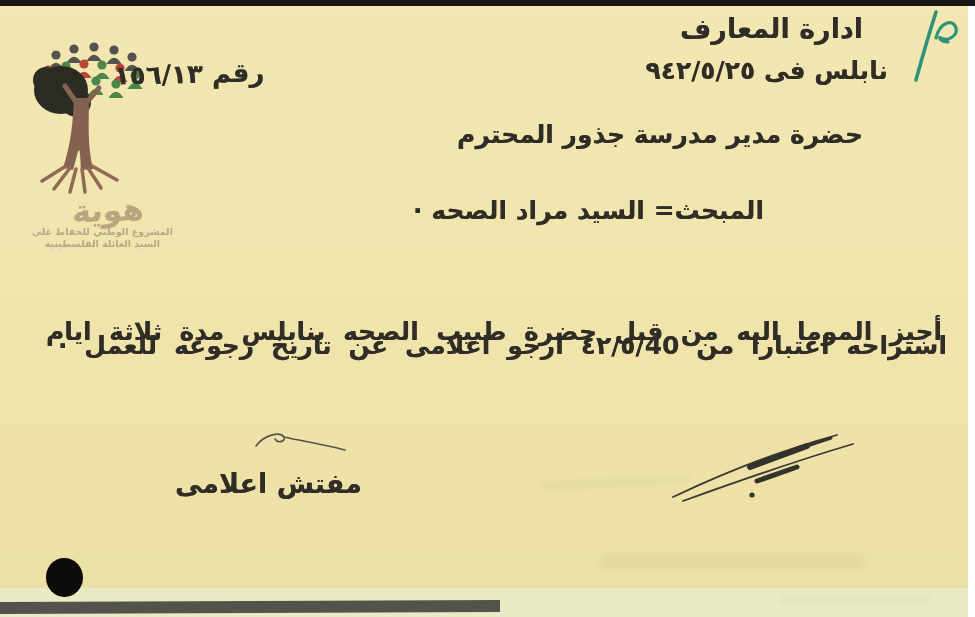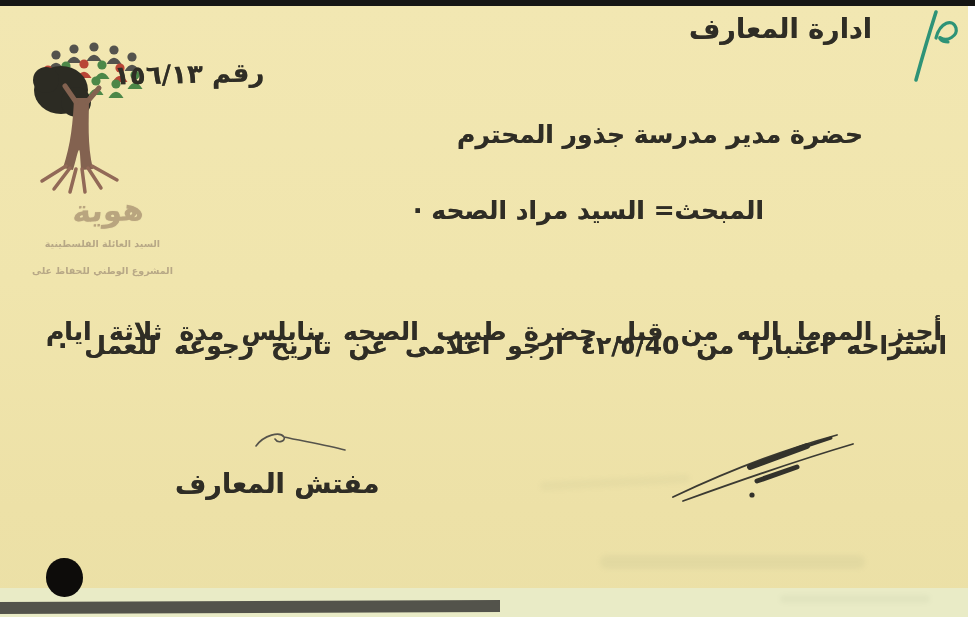--- a/index.html
+++ b/index.html
@@ -12,39 +12,39 @@
   .top-scan-bar { position:absolute; left:0; top:0; width:975px; height:6px; background:#161614; }
   .paper {
     position:absolute; left:0; top:6px; width:968px; height:611px;
     background:linear-gradient(180deg,#f2e7b2 0%, #f0e5ad 45%, #ede1a7 82%, #ebe0a6 100%);
   }
   .bottom-light-strip { position:absolute; left:0; top:588px; width:968px; height:29px; background:#e9ebc6; }
   .bottom-dark-band { position:absolute; left:0; top:601px; width:500px; height:12px; background:#53534b; transform:rotate(-0.25deg); }
   
   .ar { position:absolute; direction:rtl; white-space:nowrap; color:#2f2d25;
         font-weight:bold; text-shadow:0 0 0.5px rgba(47,45,37,.65); }
-  .org-line   { right:103px; top:13px;  font-size:27px; }
+  .org-line   { right:112px; top:13px;  font-size:27px; }
   .date-line  { right:87px;  top:56px;  font-size:25px; }
   .ref-line   { left:114px;  top:59px;  font-size:26px; transform:rotate(-1.2deg); }
   .recipient  { right:112px; top:120px; font-size:25px; }
   .subject    { right:211px; top:196px; font-size:25px; }
   .body-line  { position:absolute; direction:rtl; color:#2f2d25; font-weight:bold;
                 font-size:25px; white-space:nowrap; text-shadow:0 0 0.5px rgba(47,45,37,.65);
                 text-align:justify; text-align-last:justify; }
   .body-line1 { right:33px; left:46px; top:269px;margin-top:48px; }
   .body-line2 { right:28px; left:58px; top:331px; }
   .sig-title  { left:175px; top:468px; font-size:27px; }
   
   .logo-wrap { position:absolute; left:16px; top:40px; width:140px; height:170px; opacity:.92; }
   .logo-wordmark { position:absolute; left:40px; top:152px; width:105px; text-align:center;
                    font-size:31px; font-weight:bold; color:#b5a07c; direction:rtl;
                    transform:skewX(-6deg) rotate(-2deg); text-shadow:0 0 1px rgba(181,160,124,.5); }
   .logo-sub { position:absolute; left:14px; width:145px; text-align:center; direction:rtl;
               font-size:9.5px; font-weight:bold; color:#b3a383; }
-  .logo-sub1 { top:186px;margin-top:39px; }
+  .logo-sub1 { top:186px; }
   .logo-sub2 { top:198px; }
   
   .green-mark-svg { position:absolute; left:890px; top:6px; }
   .flourish-svg   { position:absolute; left:250px; top:429px; }
   .signature-svg  { position:absolute; left:655px; top:427px; }
   .hole-dot { position:absolute; left:46px; top:558px; width:37px; height:39px;
               background:#0d0c0a; border-radius:49% 51% 50% 50%; }
   .ghost { position:absolute; background:#7c8a68; filter:blur(2.5px); border-radius:6px; }
   .ghost1 { left:600px; top:555px; width:265px; height:14px; opacity:.08; }
   .ghost2 { left:540px; top:478px; width:150px; height:9px;  opacity:.06; transform:rotate(-3deg); }
@@ -93,38 +93,39 @@
       <path d="M60,62 L49,46 M71,62 L83,48" stroke="#7a5748" stroke-width="5" stroke-linecap="round" fill="none"></path>
 
       <path d="M50,126 L26,141 M54,128 L38,149 M60,129 L54,152 M66,129 L69,152 M72,128 L85,148 M76,126 L101,140" stroke="#8a5f50" stroke-width="3.5" stroke-linecap="round" fill="none"></path>
     </svg>
     <div class="logo-wordmark">هوية</div>
     <div class="logo-sub logo-sub1">المشروع الوطني للحفاظ على</div>
     <div class="logo-sub logo-sub2">السيد العائلة الفلسطينية</div>
   </div>
 
   <div class="ar org-line">ادارة المعارف</div>
+  <div class="ar date-line">نابلس فى ٩٤٢/٥/٢٥</div>
   <div class="ar ref-line">رقم ١٥٦/١٣</div>
 
   <svg class="green-mark-svg" width="72" height="78" viewBox="0 0 72 78">
     <path d="M26,74 C32,52 39,28 46,6" stroke="#2e9377" stroke-width="3.6" stroke-linecap="round" fill="none"></path>
     <path d="M46,32 C50,16 63,12 66,22 C68,30 57,36 51,32 C48,30 50,36 58,36" stroke="#2e9377" stroke-width="3.2" stroke-linecap="round" fill="none"></path>
   </svg>
 
   <div class="ar recipient">حضرة مدير مدرسة جذور المحترم</div>
   <div class="ar subject">المبحث= السيد مراد الصحه ·</div>
 
   <div class="body-line body-line1">أجيز الموما اليه من قبل حضرة طبيب الصحه بنابلس مدة ثلاثة ايام</div>
   <div class="body-line body-line2">استراحه اعتبارا من ٤٢/٥/40 ارجو اعلامى عن تاريخ رجوعه للعمل ·</div>
 
   <svg class="flourish-svg" width="100" height="28" viewBox="0 0 100 28">
     <path d="M6,17 C14,6 30,2 34,8 C36,12 28,15 25,10 M34,8 C52,12 76,16 95,21" stroke="#55534b" stroke-width="1.6" stroke-linecap="round" fill="none"></path>
   </svg>
 
-  <div class="ar sig-title">مفتش المعارف</div>
+  <div class="ar sig-title">مفتش اعلامى</div>
 
   <svg class="signature-svg" width="225" height="82" viewBox="0 0 225 82">
     <path d="M18,70 C60,50 120,25 182,8" stroke="#3b3a32" stroke-width="1.8" stroke-linecap="round" fill="none"></path>
     <path d="M28,74 C75,57 137,35 198,17" stroke="#3b3a32" stroke-width="1.8" stroke-linecap="round" fill="none"></path>
     <path d="M95,40 L152,19" stroke="#33322b" stroke-width="6" stroke-linecap="round" fill="none"></path>
     <path d="M152,19 L176,11" stroke="#33322b" stroke-width="3" stroke-linecap="round" fill="none"></path>
     <path d="M102,54 L142,40" stroke="#33322b" stroke-width="5" stroke-linecap="round" fill="none"></path>
     <circle cx="97" cy="68" r="2.6" fill="#33322b"></circle>
   </svg>
 

